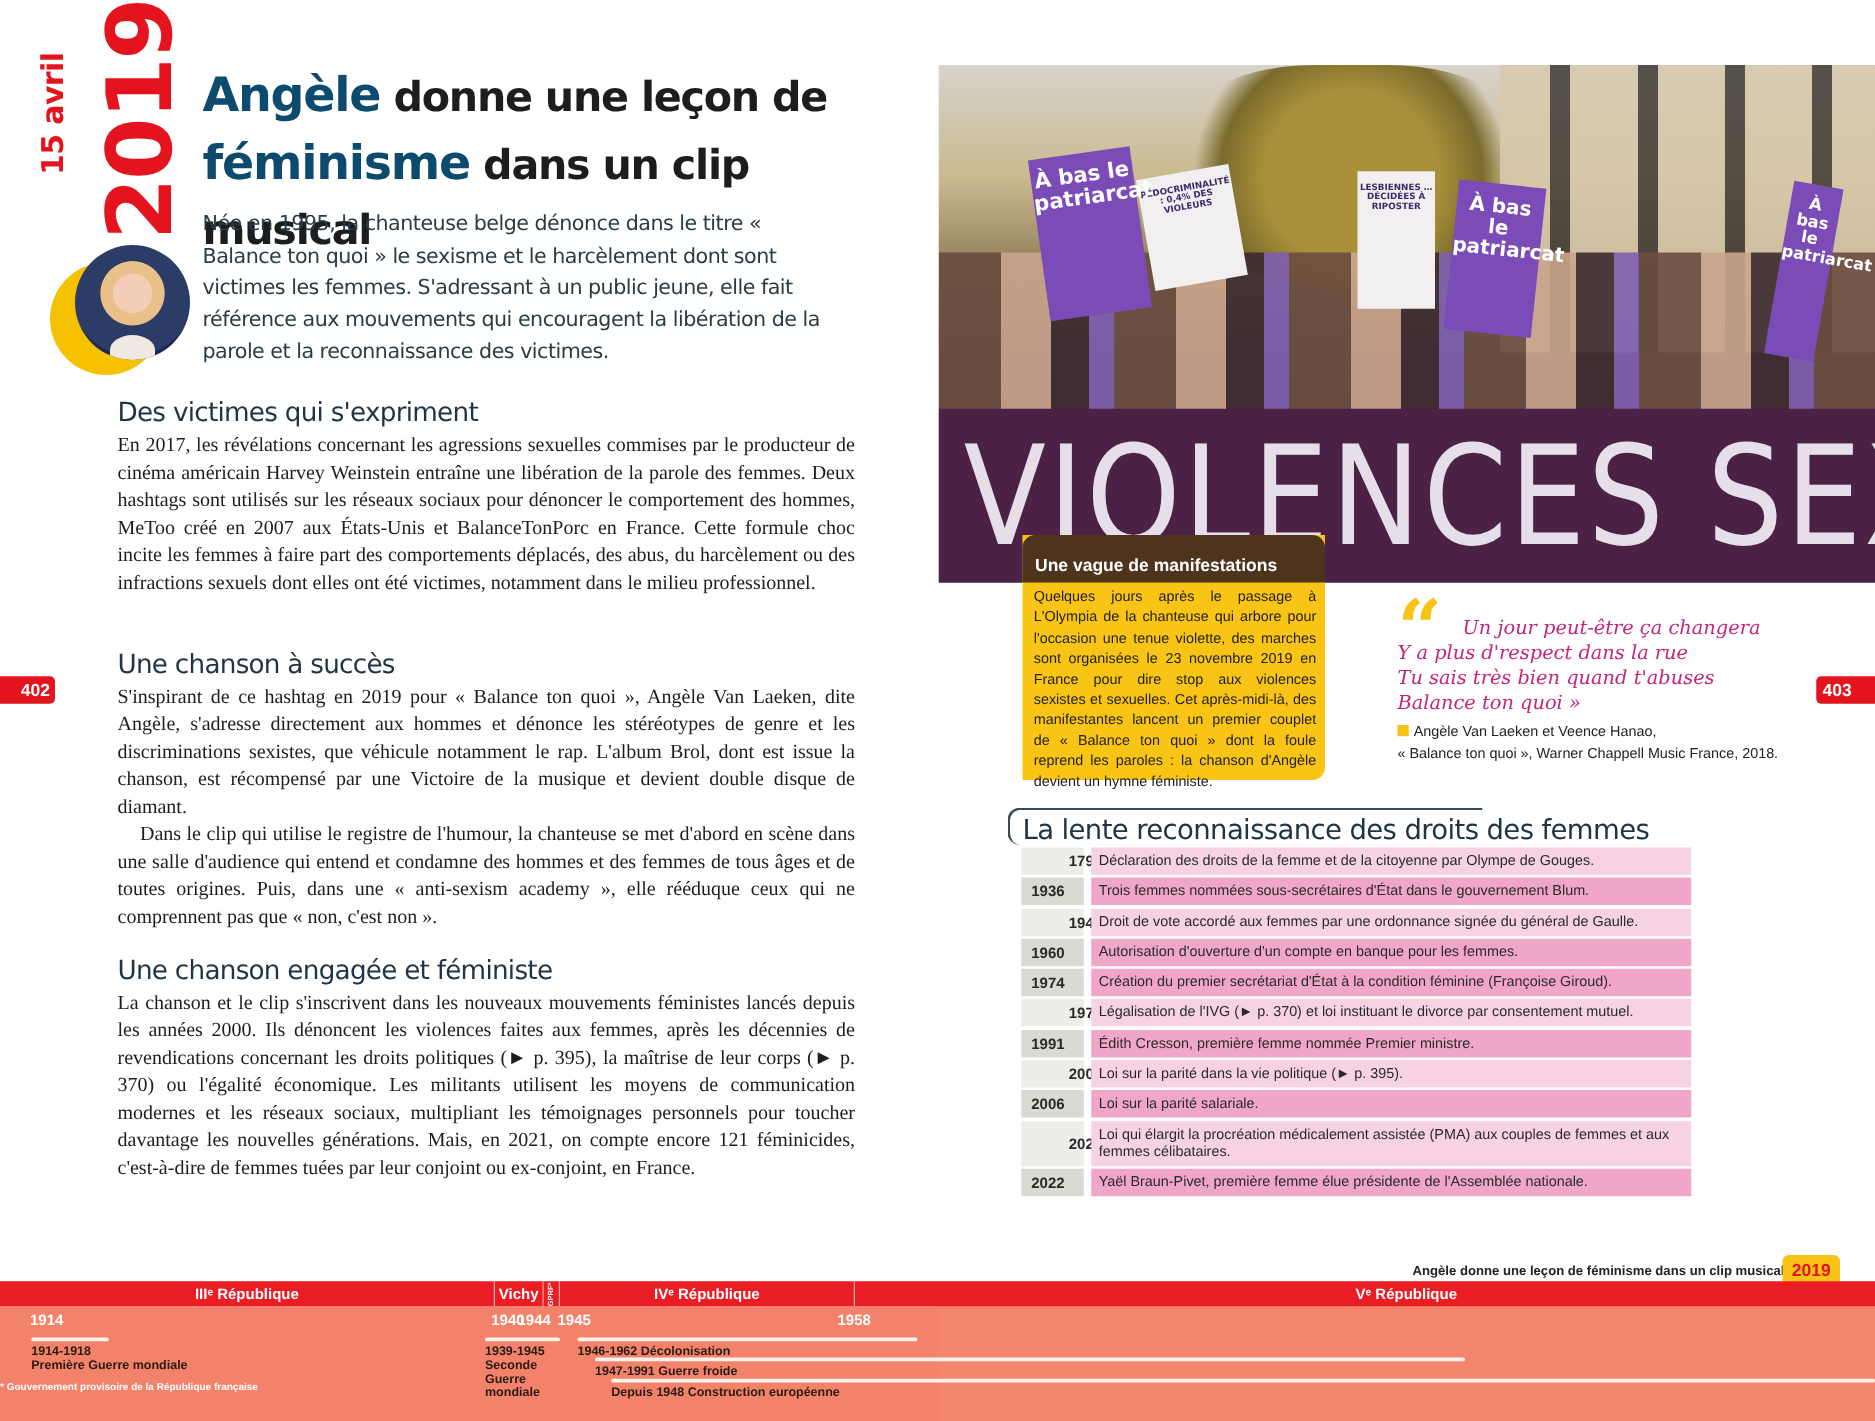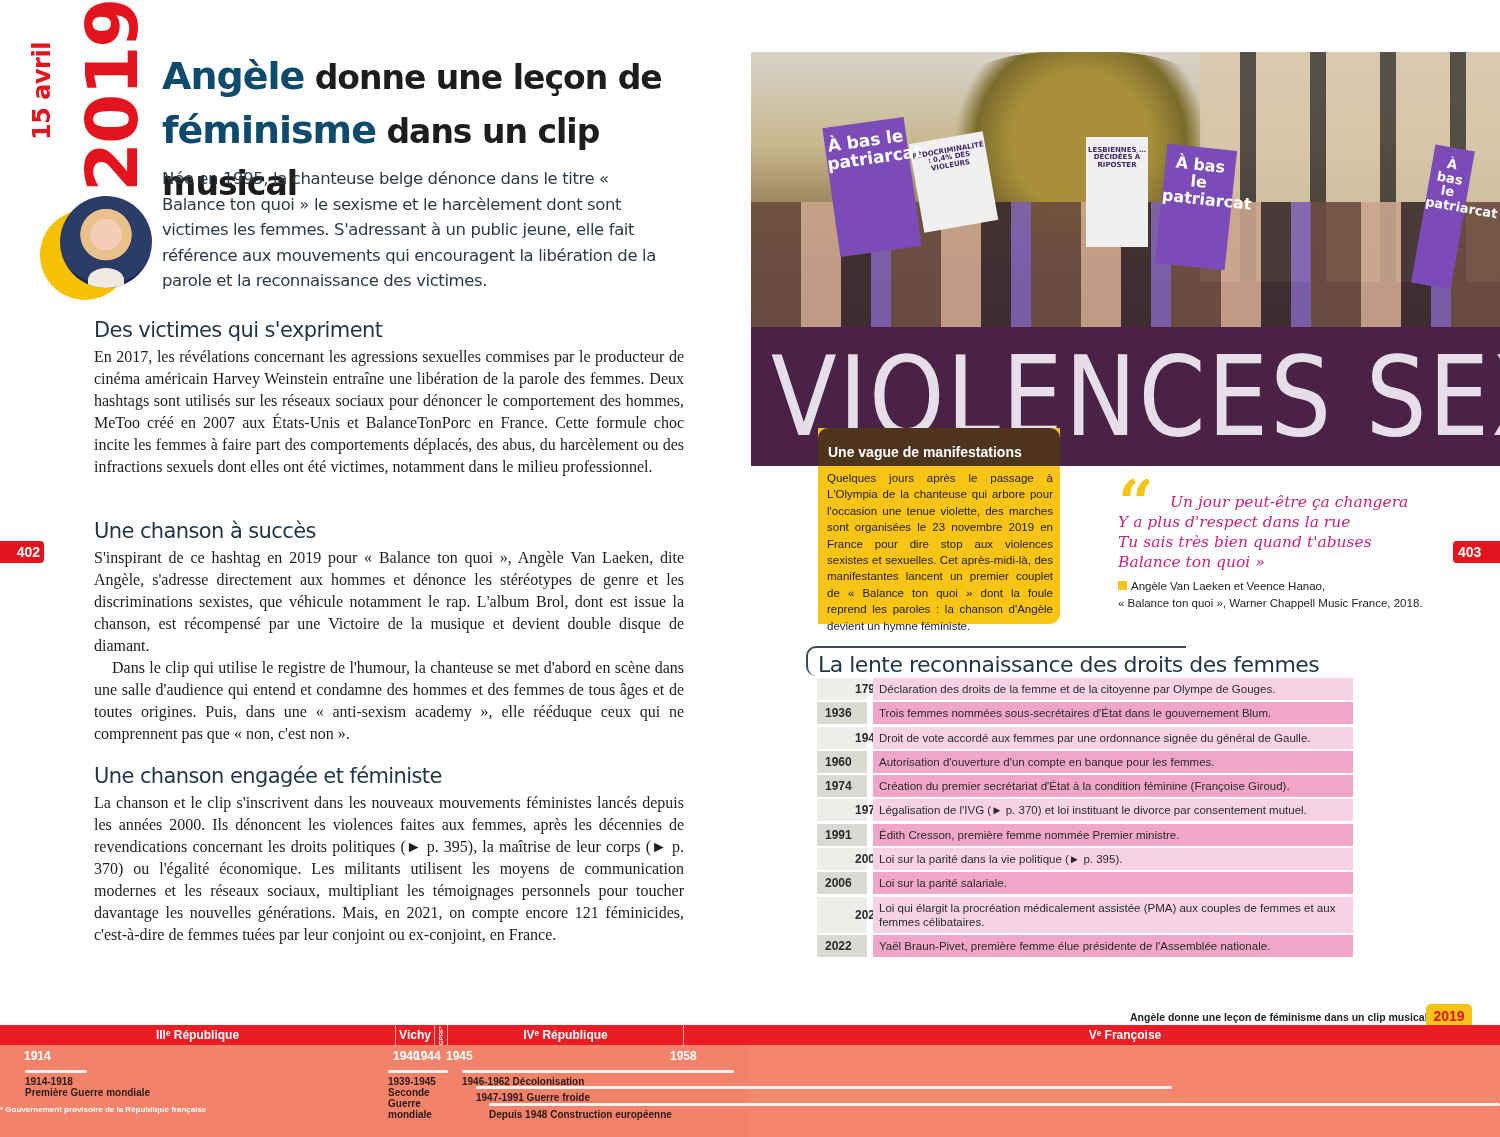--- a/index.html
+++ b/index.html
@@ -310,21 +310,21 @@
 <div class="timeline">
   <div class="tl-body"></div>
   <div class="tl-body-right"></div>
 
   <div class="tl-bar divider" style="left:0;width:396px;">IIIᵉ République</div>
   <div class="tl-bar divider" style="left:396px;width:39px;">Vichy</div>
   <div class="tl-bar divider" style="left:435px;width:13px;"></div>
   <div class="gprf">GPRF*</div>
   <div class="tl-bar divider" style="left:448px;width:236px;">IVᵉ République</div>
   <div class="tl-bar" style="left:684px;width:816px;"></div>
-  <div class="tl-bar" style="left:750px;width:750px;background:transparent;">Vᵉ Françoise</div>
+  <div class="tl-bar" style="left:750px;width:750px;background:transparent;">Vᵉ République</div>
 
   <div class="tl-year" style="left:24px;">1914</div>
   <div class="tl-year" style="left:393px;">1940</div>
   <div class="tl-year" style="left:414px;">1944</div>
   <div class="tl-year" style="left:446px;">1945</div>
   <div class="tl-year" style="left:670px;">1958</div>
 
   <div class="tl-line" style="left:25px;top:45px;width:62px;"></div>
   <div class="tl-label" style="left:25px;top:51px;">
     <span>1914-1918</span><br>

